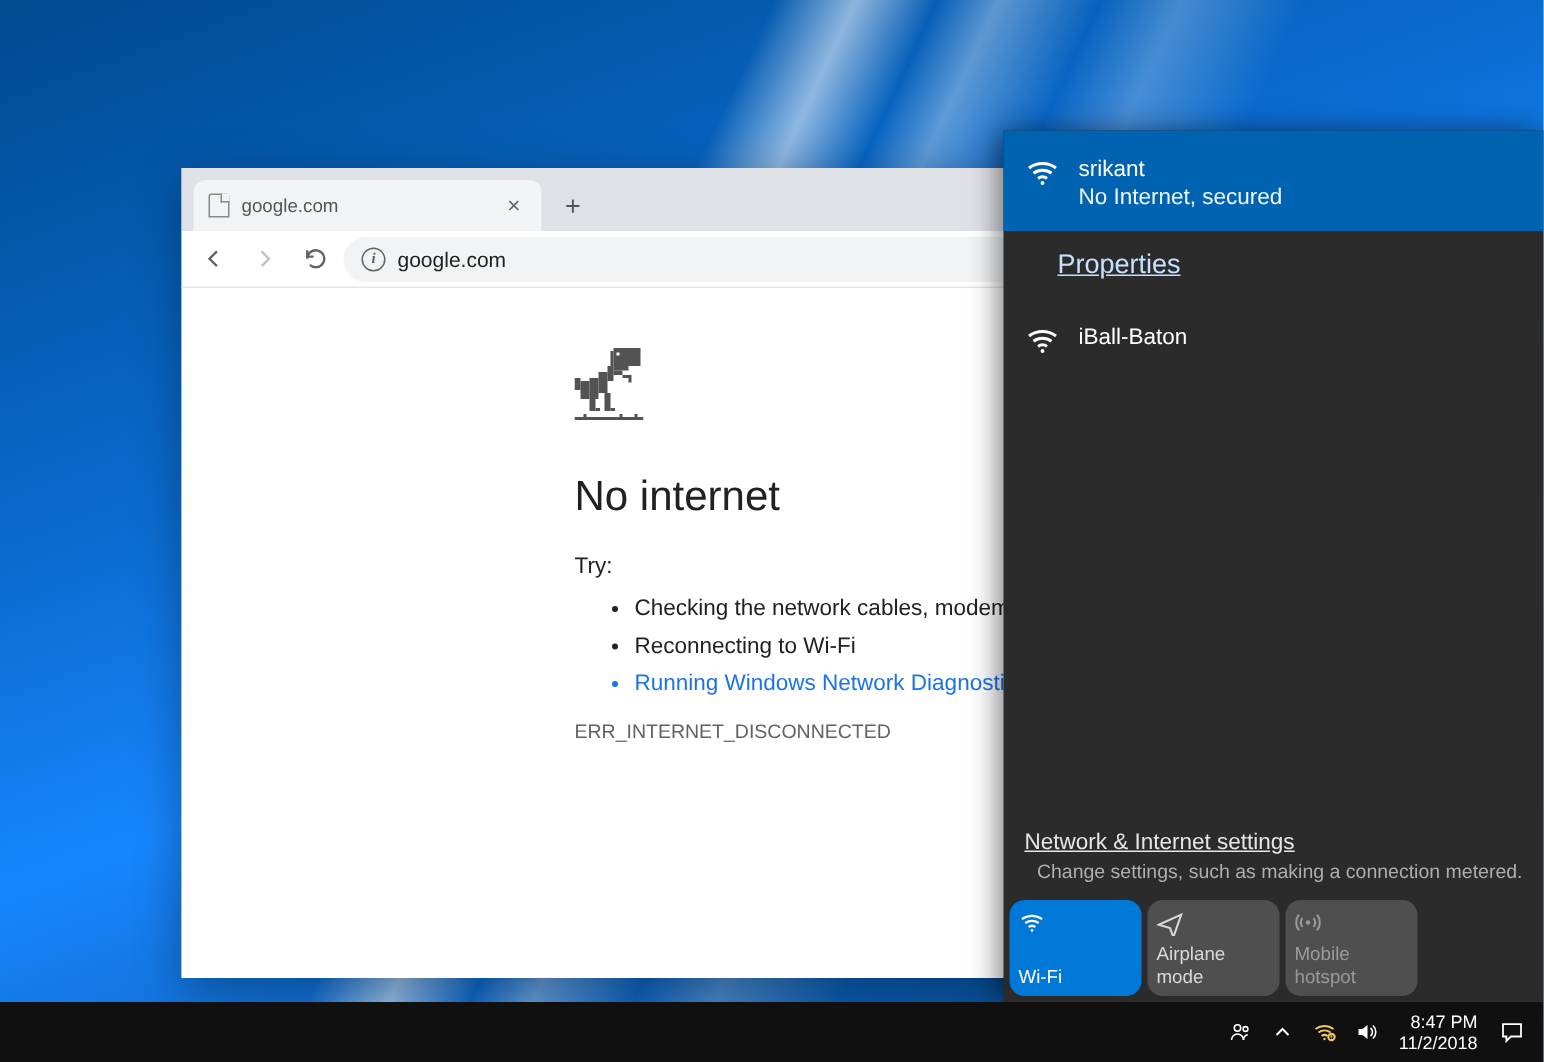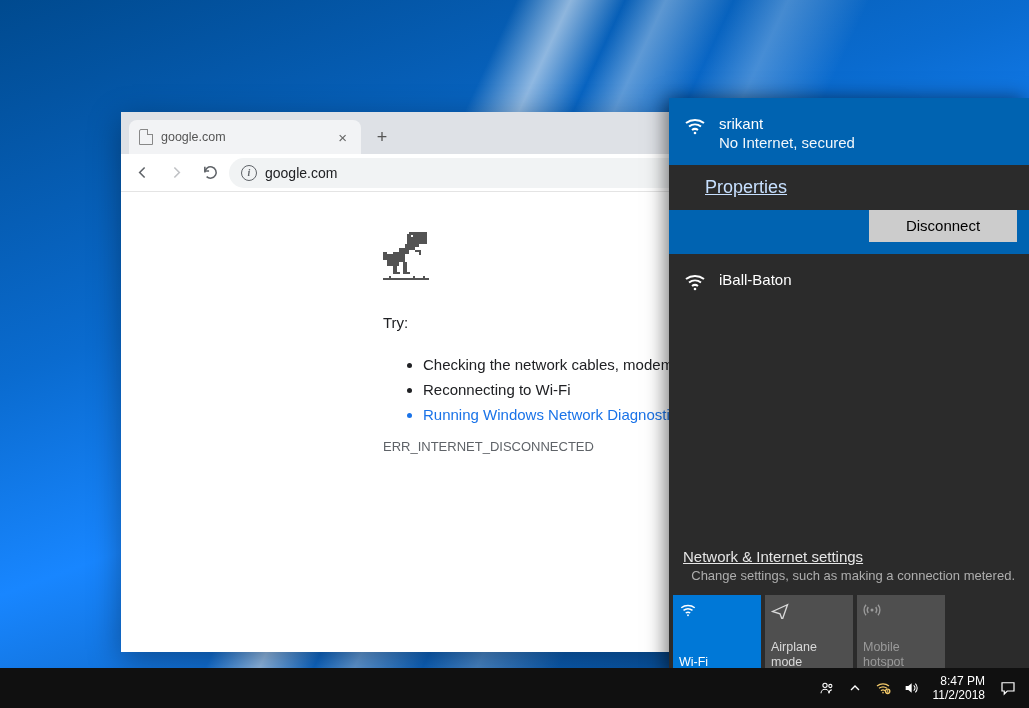--- a/index.html
+++ b/index.html
@@ -69,28 +69,28 @@
     display:flex; align-items:center; padding:0 12px; gap:8px;
     color:#202124; font-size:14px;
   }
   .omnibox .info { width:16px; height:16px; border:1.5px solid #5f6368; border-radius:50%;
     display:flex; align-items:center; justify-content:center; font-size:10px; color:#5f6368;
     font-family: Georgia, serif; font-style: italic; font-weight: bold; }
 
   .page { flex:1; background:#fff; color:#202124; padding: 40px 0 0 262px; }
   .dino { width:46px; height:48px; margin-bottom:30px; }
   .page h1 { font-size:28px; font-weight:400; color:#202124; margin-bottom:22px; }
-  .page .try { font-size:15px; margin-bottom:22px; }
+  .page .try { font-size:15px; margin-bottom:8px; }
   .page ul { padding-left: 40px; font-size:15px; line-height:1.65; }
   .page ul li.link { color:#1a73e8; cursor:pointer; }
   .errcode { margin-top:12px; font-size:13px; color:#5f6368; }
 
   
   .flyout {
-    position:absolute; right:0; top:98px; width:360px; height:581px;
+    position:absolute; right:0; top:87px; width:360px; height:581px;
     background:#2b2b2b;
     box-shadow:-4px 0 18px rgba(0,0,0,.5);
     display:flex; flex-direction:column;
   }
   .net { padding:16px 14px 14px 14px; display:flex; gap:12px; }
   .net.active { background:#0063b1; }
   .wifi-ico svg { width:24px; height:24px; }
   .netinfo { flex:1; }
   .netname { color:#fff; font-size:15px; line-height:1.3; }
   .netstat { color:#fff; font-size:15px; opacity:.95; }
@@ -100,22 +100,22 @@
   .disc-wrap { display:flex; justify-content:flex-end; padding:0 12px 12px 12px; background:#0063b1; }
   .disc { width:148px; height:32px; background:#cccccc; color:#000; font-size:15px;
     border:none; display:flex; align-items:center; justify-content:center; }
 
   .spacer { flex:1; }
   .settings { padding:10px 14px 8px 14px; }
   .settings .lnk { color:#e6e6e6; font-size:15px; text-decoration:underline; display:inline-block; }
   .settings .sub { color:#aeaeae; font-size:13px; margin-top:2px;text-align:right; }
 
   .tiles { display:flex; gap:4px; padding:4px; }
-  .tile { width:88px; height:80px; background:#4f4f4f; color:#d9d9d9; font-size:12.5px;
-    padding:6px; display:flex; flex-direction:column; justify-content:space-between; }
+  .tile { width:88px; height:64px; background:#4f4f4f; color:#d9d9d9; font-size:12.5px;
+    padding:6px; display:flex; flex-direction:column; justify-content:space-between;border-radius:10px; }
   .tile.on { background:#0078d7; color:#fff; }
   .tile svg { width:18px; height:18px; }
   .tile .lbl { line-height:1.15; }
 
   
   .taskbar {
     position:absolute; left:0; right:0; bottom:0; height:40px;
     background:#101010;
     display:flex; align-items:center; justify-content:flex-end;
     color:#fff; padding-right:4px;
@@ -184,20 +184,21 @@
         <rect x="14" y="40" width="3" height="2"></rect>
         <rect x="20" y="30" width="4" height="12"></rect>
         <rect x="24" y="40" width="3" height="2"></rect>
 
         <rect x="0" y="46" width="46" height="2"></rect>
         <rect x="6" y="44" width="2" height="2"></rect>
         <rect x="30" y="44" width="2" height="2"></rect>
         <rect x="40" y="44" width="2" height="2"></rect>
       </g>
     </svg>
+    <h1>No internet</h1>
     <div class="try">Try:</div>
     <ul>
       <li>Checking the network cables, modem, and router</li>
       <li>Reconnecting to Wi-Fi</li>
       <li class="link">Running Windows Network Diagnostics</li>
     </ul>
     <div class="errcode">ERR_INTERNET_DISCONNECTED</div>
   </div>
 </div>
 
@@ -211,23 +212,20 @@
           <path d="M9 16a5 5 0 0 1 6 0"></path>
             <circle cx="12" cy="19" r="1.3" fill="#fff" stroke="none"></circle>
         </svg>
       </span>
       <div class="netinfo">
         <div class="netname">srikant</div>
         <div class="netstat">No Internet, secured</div>
       </div>
     </div>
     <a class="props">Properties</a>
-    <div class="disc-wrap">
-      <button class="disc">Disconnect</button>
-    </div>
   </div>
 
   <div class="net">
     <span class="wifi-ico">
       <svg viewBox="0 0 24 24" fill="none" stroke="#fff" stroke-width="2">
         <path d="M3 9a15 15 0 0 1 18 0"></path>
           <path d="M6 12.5a10 10 0 0 1 12 0"></path>
         <path d="M9 16a5 5 0 0 1 6 0"></path>
           <circle cx="12" cy="19" r="1.3" fill="#fff" stroke="none"></circle>
       </svg>

